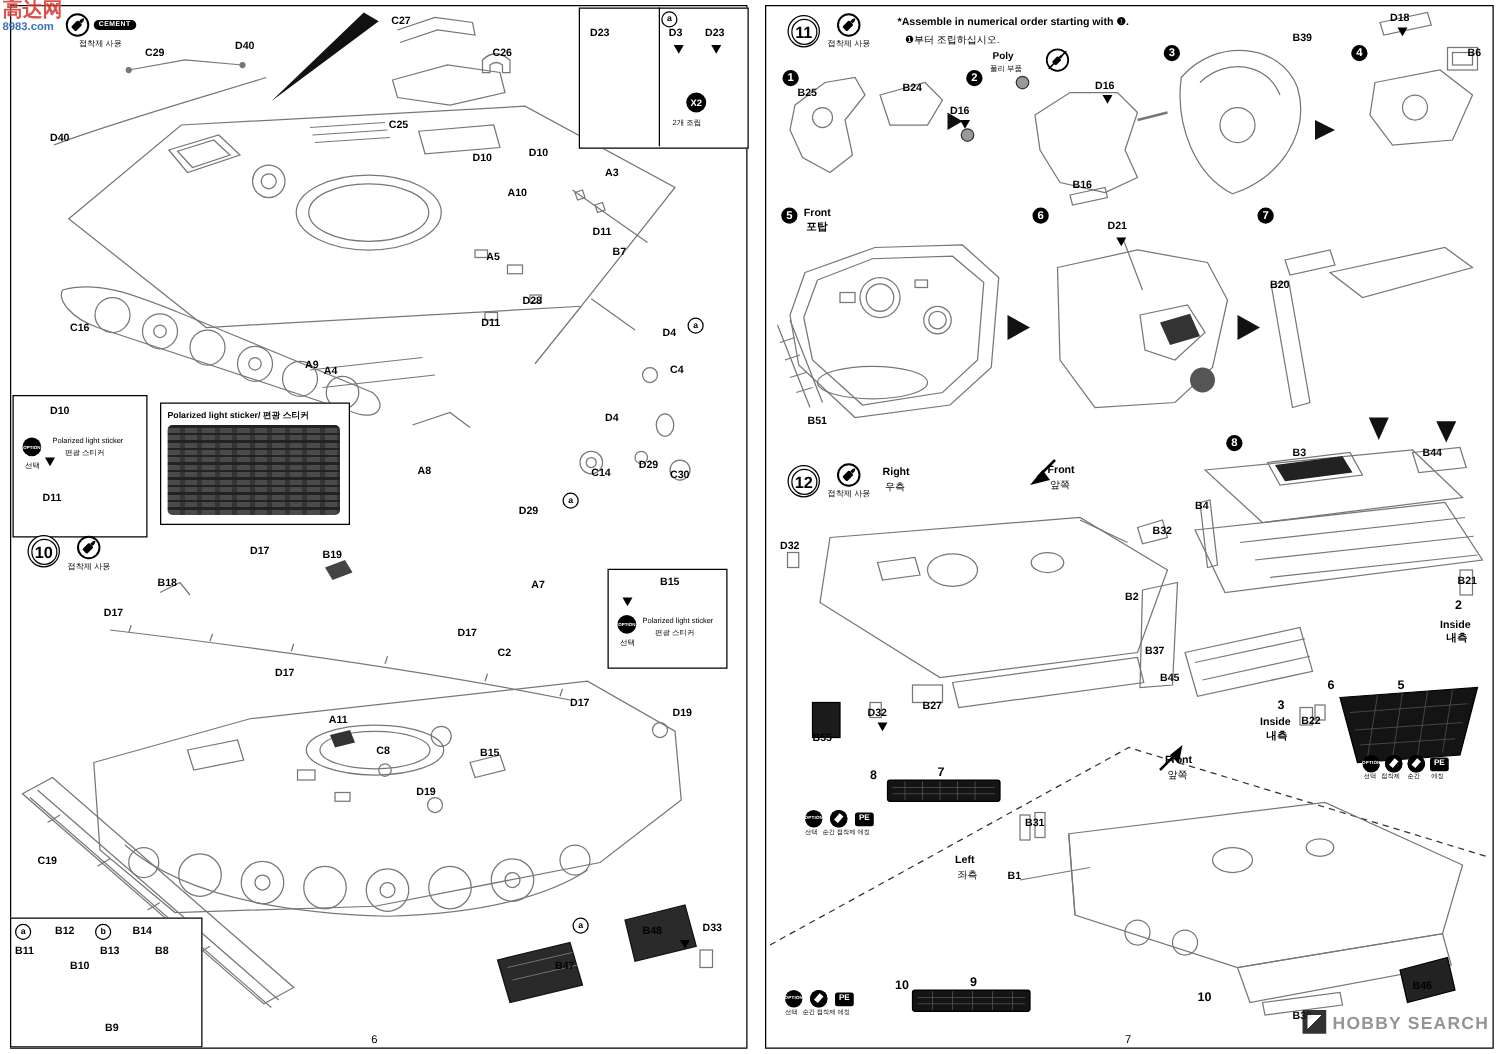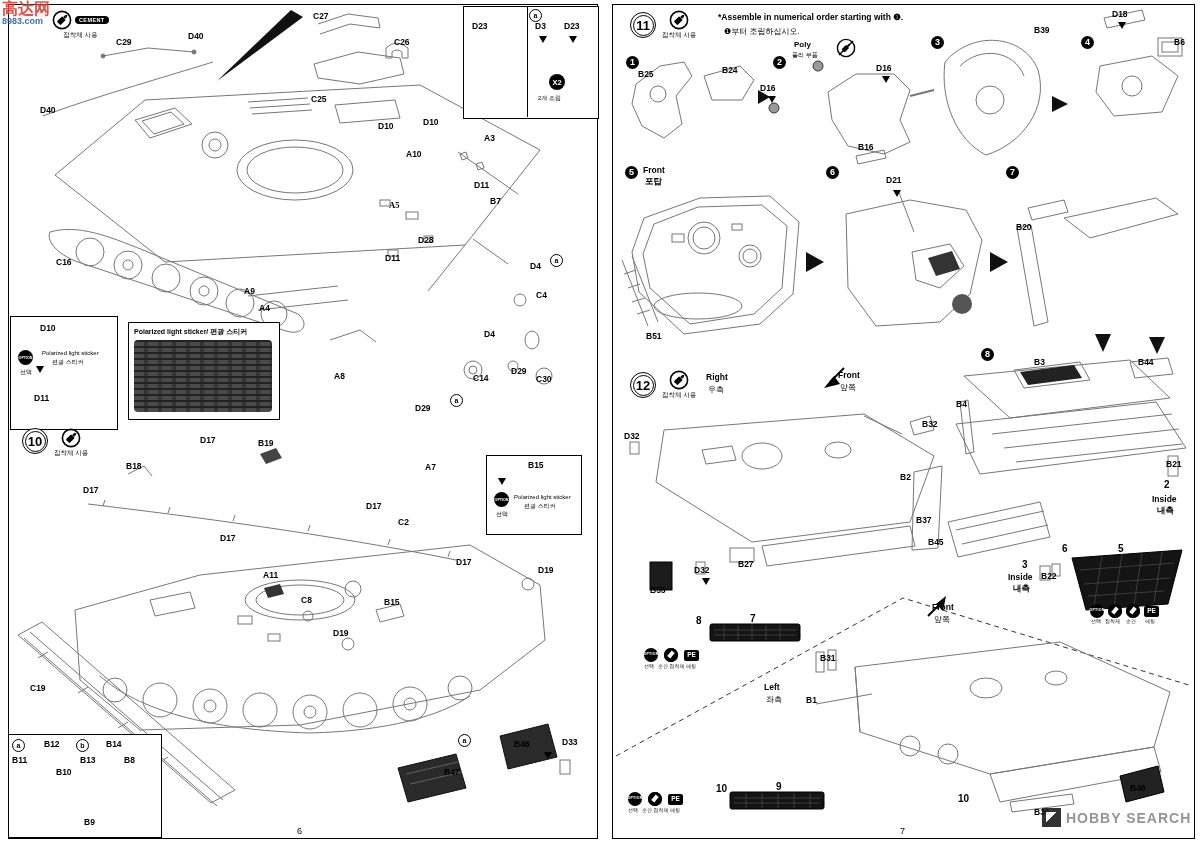--- a/index.html
+++ b/index.html
@@ -395,26 +395,26 @@
       <span class="lbl" style="left: 472px; top: 22px;">D23</span>
       <span class="lbl circ" style="left: 529px; top: 9px;">a</span>
       <span class="lbl" style="left: 535px; top: 22px;">D3</span>
       <span class="lbl" style="left: 564px; top: 22px;">D23</span>
       <span class="lbl" style="left: 378px; top: 122px;">D10</span>
       <span class="lbl" style="left: 423px; top: 118px;">D10</span>
       <span class="lbl" style="left: 406px; top: 150px;">A10</span>
       <span class="lbl" style="left: 484px; top: 134px;">A3</span>
       <span class="lbl" style="left: 474px; top: 181px;">D11</span>
       <span class="lbl" style="left: 490px; top: 197px;">B7</span>
-      <span class="lbl" style="left: 389px; top: 201px; font-family: Liberation Serif, serif;">A5</span>
+      <span class="lbl" style="left: 389px; top: 201px;">A5</span>
       <span class="lbl" style="left: 418px; top: 236px;">D28</span>
       <span class="lbl" style="left: 385px; top: 254px;">D11</span>
       <span class="lbl" style="left: 530px; top: 262px;">D4</span>
       <span class="lbl" style="left: 244px; top: 287px;">A9</span>
-      <span class="lbl" style="left: 259px; top: 304px;">A4</span>
+      <span class="lbl" style="left: 259px; top: 292px;">A4</span>
       <span class="lbl" style="left: 334px; top: 342px; margin-top: 30px;">A8</span>
       <span class="lbl" style="left: 536px; top: 291px;">C4</span>
       <span class="lbl" style="left: 484px; top: 330px;">D4</span>
       <span class="lbl" style="left: 473px; top: 374px;">C14</span>
       <span class="lbl" style="left: 511px; top: 367px;">D29</span>
       <span class="lbl" style="left: 536px; top: 375px;">C30</span>
       <span class="lbl" style="left: 415px; top: 404px;">D29</span>
       <span class="lbl circ" style="left: 550px; top: 254px;">a</span>
       <span class="lbl circ" style="left: 450px; top: 394px;">a</span>
       <span class="lbl" style="left: 200px; top: 436px;">D17</span>

